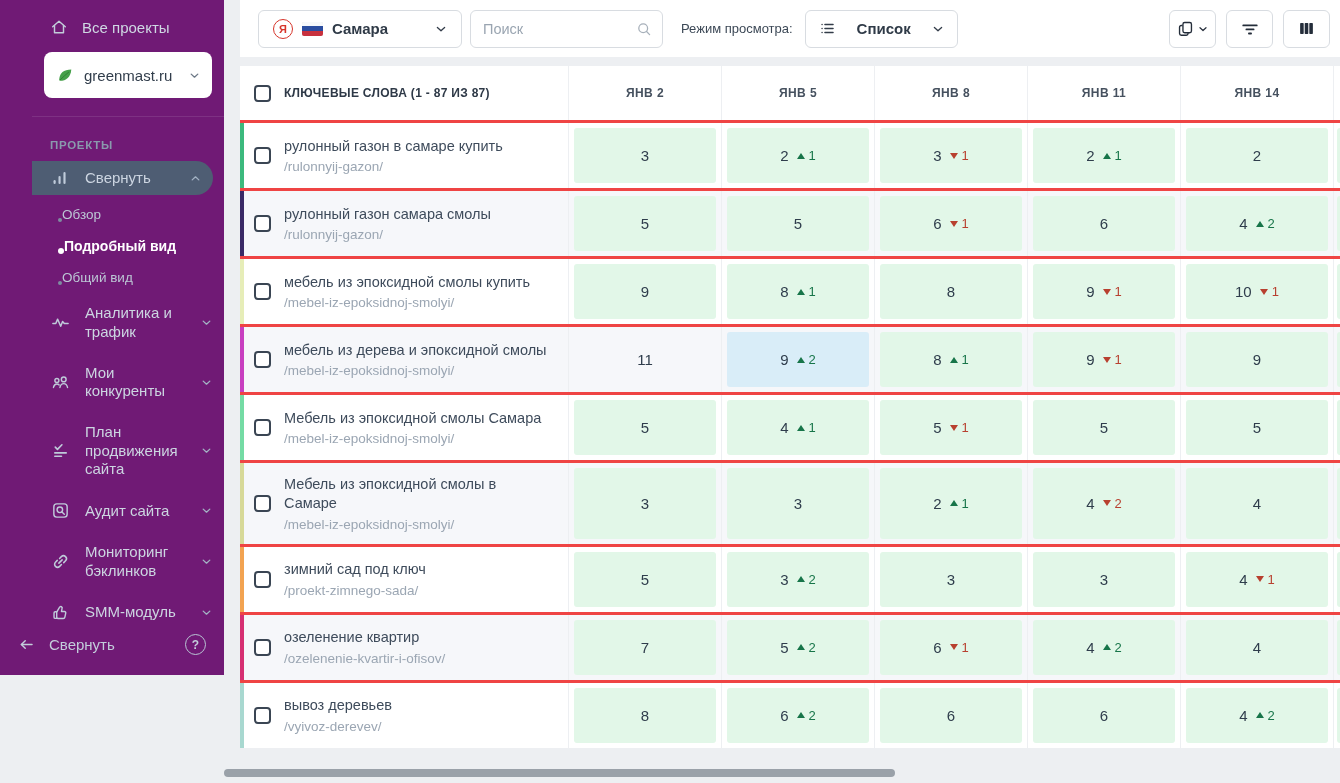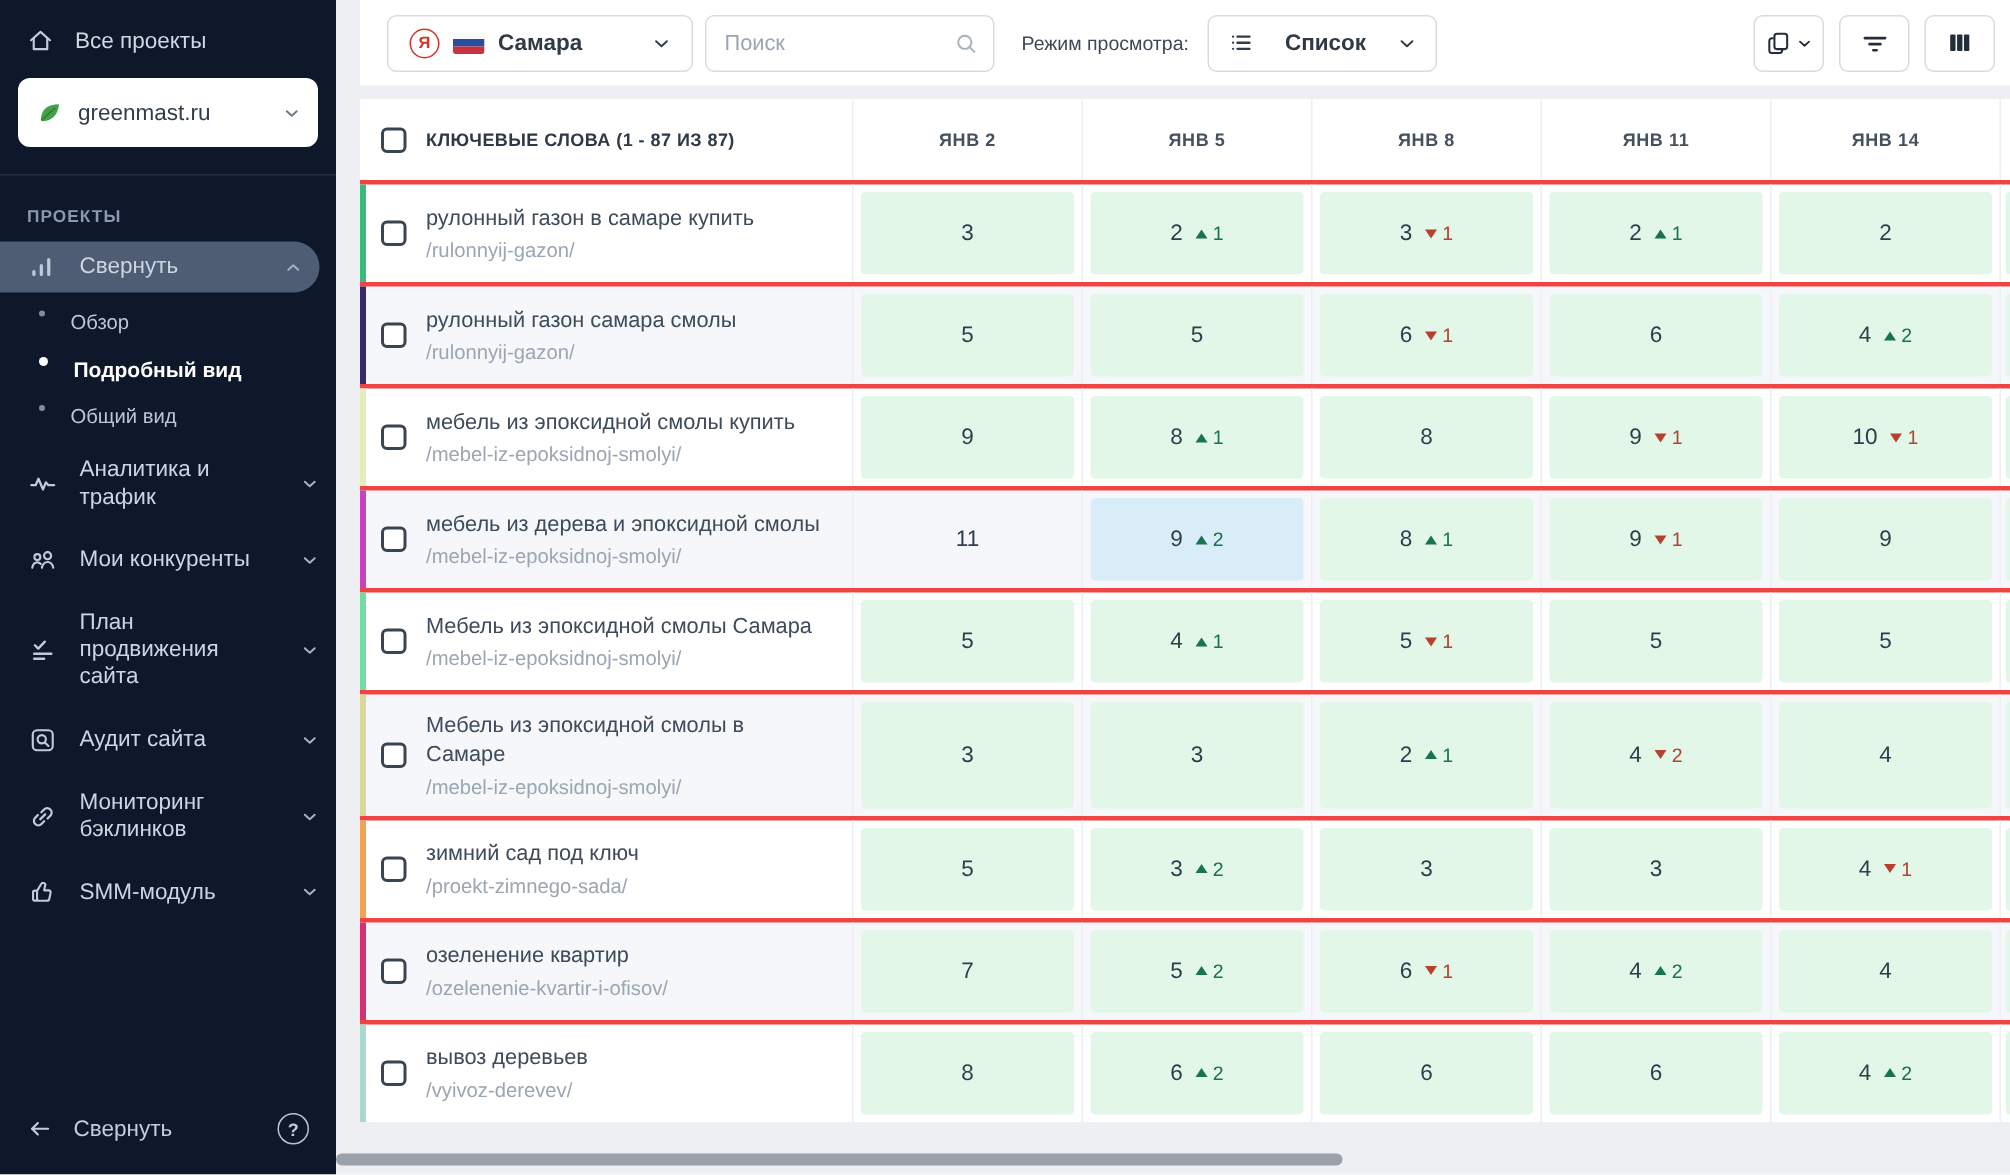--- a/index.html
+++ b/index.html
@@ -1,34 +1,34 @@
 <!DOCTYPE html>
 <html><head>
 <meta charset="utf-8">
 <style>
   * { margin:0; padding:0; box-sizing:border-box; }
   html,body { width:1340px; height:783px; overflow:hidden; }
   body { font-family:"Liberation Sans", sans-serif; background:#edeff2; display:flex; }
   svg { display:block; }
 
   
-  .sidebar { width:224px; height:783px; background:#0f172a; flex-shrink:0; position:relative; color:#ccd5e1; }
+  .sidebar { width:224px; height:675px; background:#701a75; flex-shrink:0; position:relative; color:#ccd5e1;padding-left:32px; }
   .all-projects { display:flex; align-items:center; gap:14px; padding:18px 16px 12px 18px; font-size:15px; color:#cfd8e3; cursor:pointer; }
   .all-projects .ic { color:#c2cdda; }
   .project-card { margin:4px 12px 18px; background:#fff; border-radius:8px; height:46px; display:flex; align-items:center; padding:0 12px; gap:10px; cursor:pointer; }
   .project-card .plabel { flex:1; font-size:15px; font-weight:500; color:#313d4b; }
   .project-card .chev { color:#6d7987; }
   .sb-divider { border-top:1px solid rgba(255,255,255,0.10); }
   .sb-section { padding:22px 18px 10px; font-size:11.5px; font-weight:700; letter-spacing:.7px; color:#8a99ad; }
   .nav-item { display:flex; align-items:center; gap:15px; padding:8px 12px 8px 18px; margin:0 0 7px 0; font-size:15px; cursor:pointer; line-height:1.22; }
   .nav-item.active { background:#4e5d73; border-radius:0 17px 17px 0; margin-right:11px; }
   .nav-ic { width:20px; flex-shrink:0; color:#bfcbda; display:flex; justify-content:center; }
   .nav-label { flex:1; }
   .nav-chev { color:#a3b2c4; flex-shrink:0; }
-  .subnav-item { display:flex; align-items:flex-start; gap:17px; padding:5px 16px 5px 26px; margin-bottom:6px; font-size:13.5px; color:#bcc7d5; cursor:pointer; }
+  .subnav-item { display:flex; align-items:flex-end; gap:0; padding:5px 16px 5px 26px; margin-bottom:6px; font-size:13.5px; color:#bcc7d5; cursor:pointer; }
   .subnav-item .dot { width:4px; height:4px; border-radius:50%; background:#7e8ca0; flex-shrink:0; }
   .subnav-item.active { color:#fff; font-weight:700; font-size:14px; }
   .subnav-item.active .dot { width:6px; height:6px; background:#fff; }
   .sb-footer { position:absolute; bottom:0; left:0; right:0; display:flex; align-items:center; padding:16px 18px 20px; gap:14px; color:#c3cddb; }
   .collapse-btn { display:flex; align-items:center; gap:14px; font-size:15px; cursor:pointer; flex:1; }
   .help-btn { width:21px; height:21px; border:1.5px solid #b9c5d4; border-radius:50%; display:flex; align-items:center; justify-content:center; font-size:12px; font-weight:700; cursor:pointer; color:#c3cddb; }
 
   
   .main { flex:1; position:relative; height:783px; overflow:hidden; }
   .toolbar { margin-left:16px; height:57px; background:#fff; display:flex; align-items:center; padding-left:18px; padding-right:10px; }

